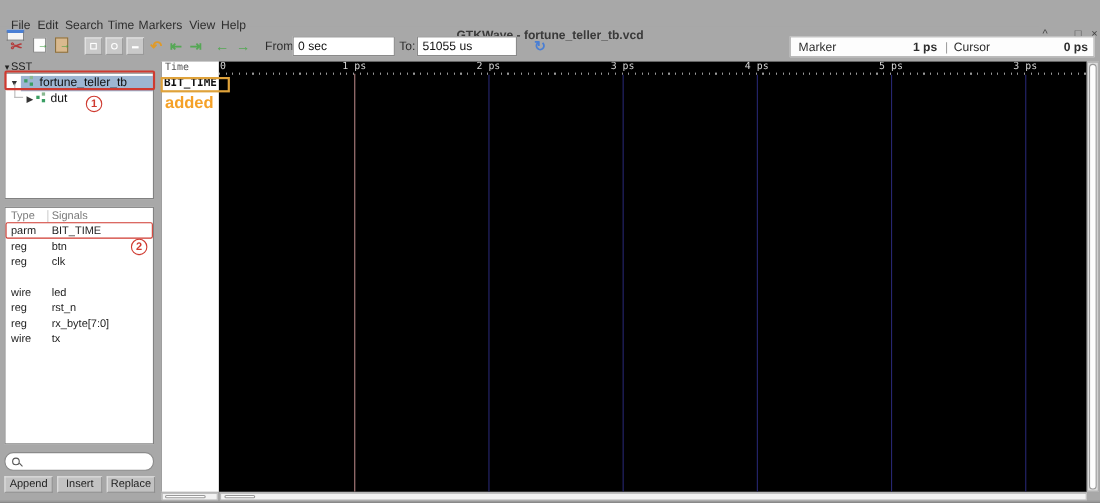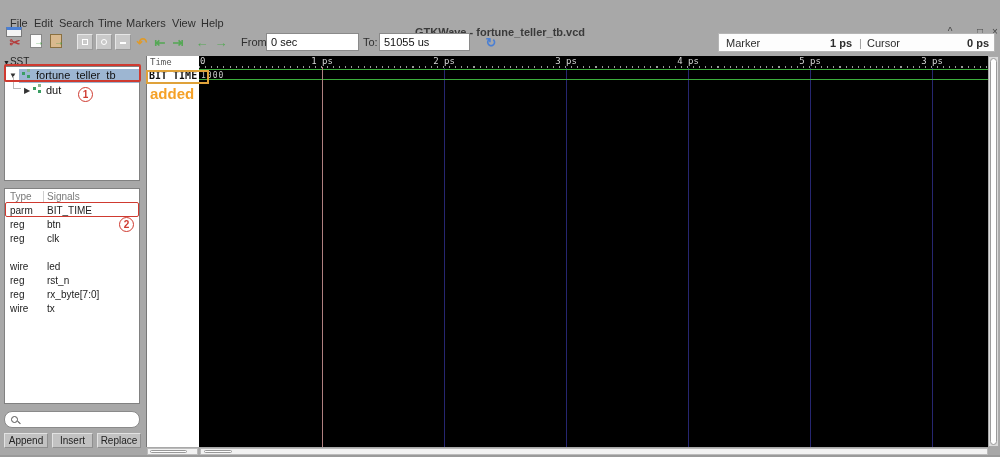--- a/index.html
+++ b/index.html
@@ -234,23 +234,20 @@
     <span class="tick-label" style="left:367px;">3 ps</span>
     <span class="tick-label" style="left:489px;">4 ps</span>
     <span class="tick-label" style="left:611px;">5 ps</span>
     <span class="tick-label" style="left:733px;">3 ps</span>
   </div>
   <div class="gridline" style="left:245px;"></div>
   <div class="gridline" style="left:367px;"></div>
   <div class="gridline" style="left:489px;"></div>
   <div class="gridline" style="left:611px;"></div>
   <div class="gridline" style="left:733px;"></div>
-  <div id="bus-trace">
-    <span id="bus-value"><span>1</span><span>000</span></span>
-  </div>
   <div id="marker-line"></div>
 </div>
 
 <div id="vscroll" class="abs">
   <div class="thumb"></div>
 </div>
 
 <div class="hscroll-track" style="left:147px;width:51px;">
   <div class="hthumb" style="left:2px;width:37px;"></div>
 </div>

